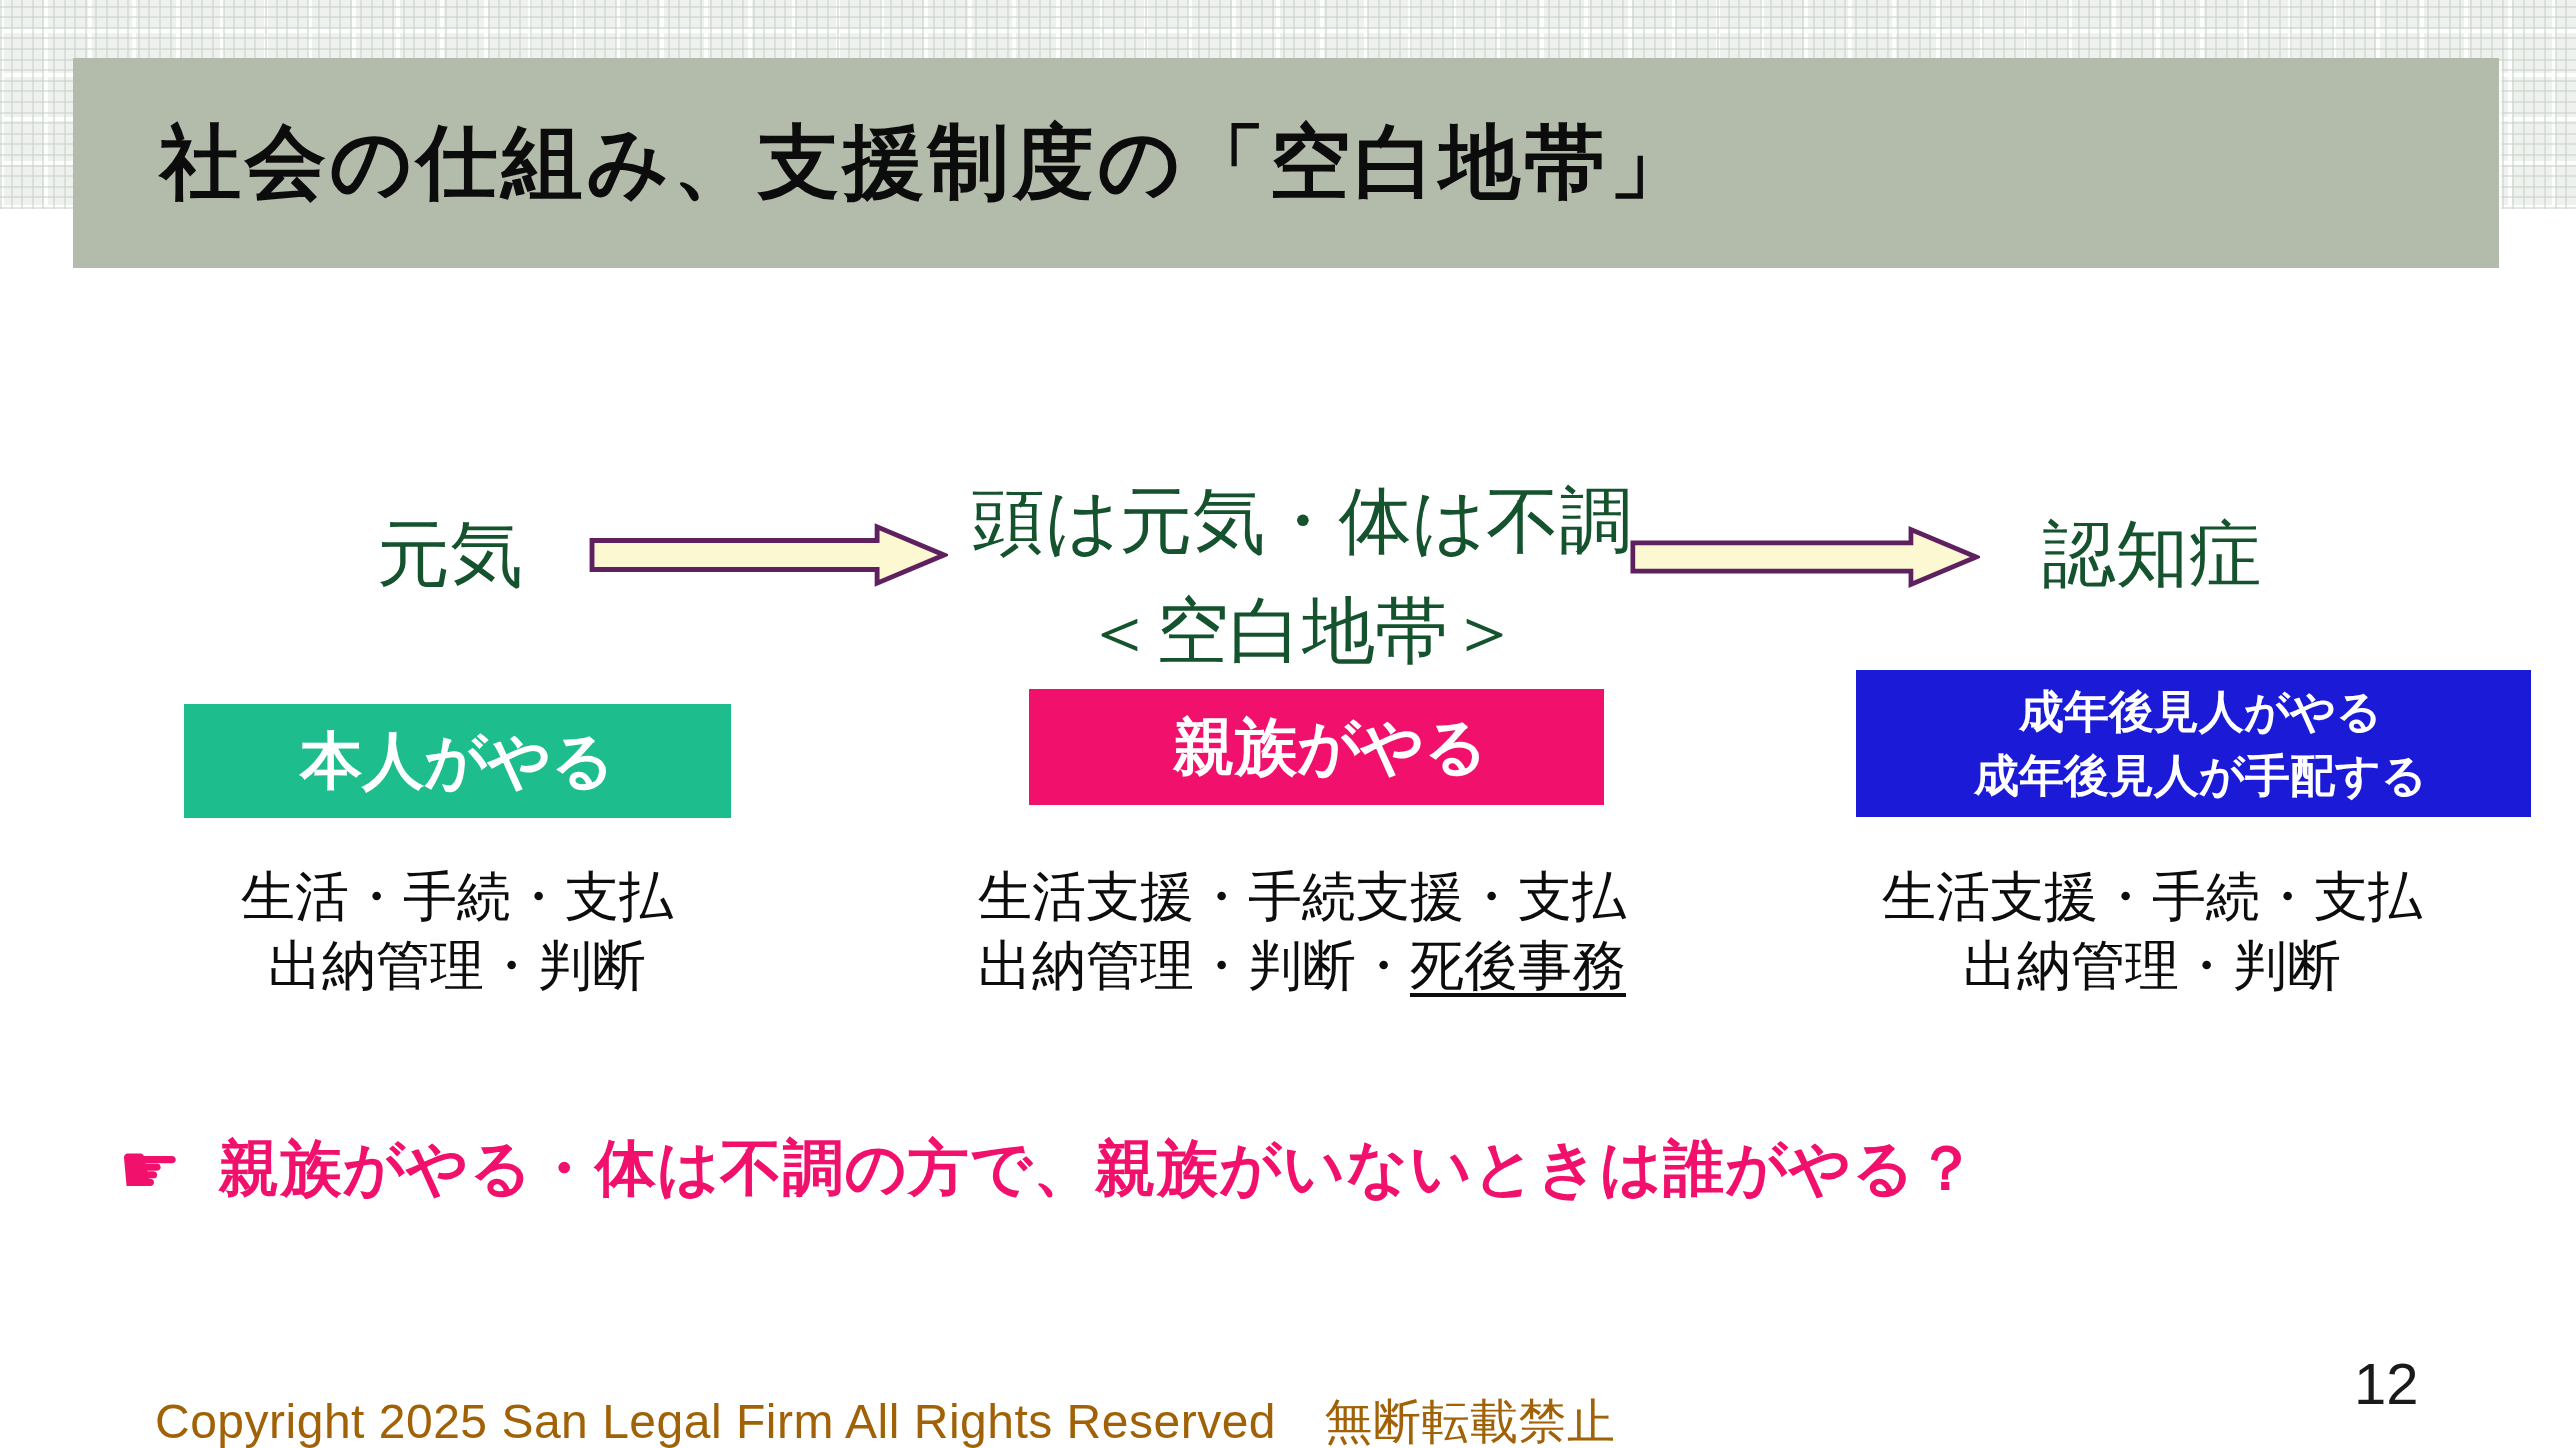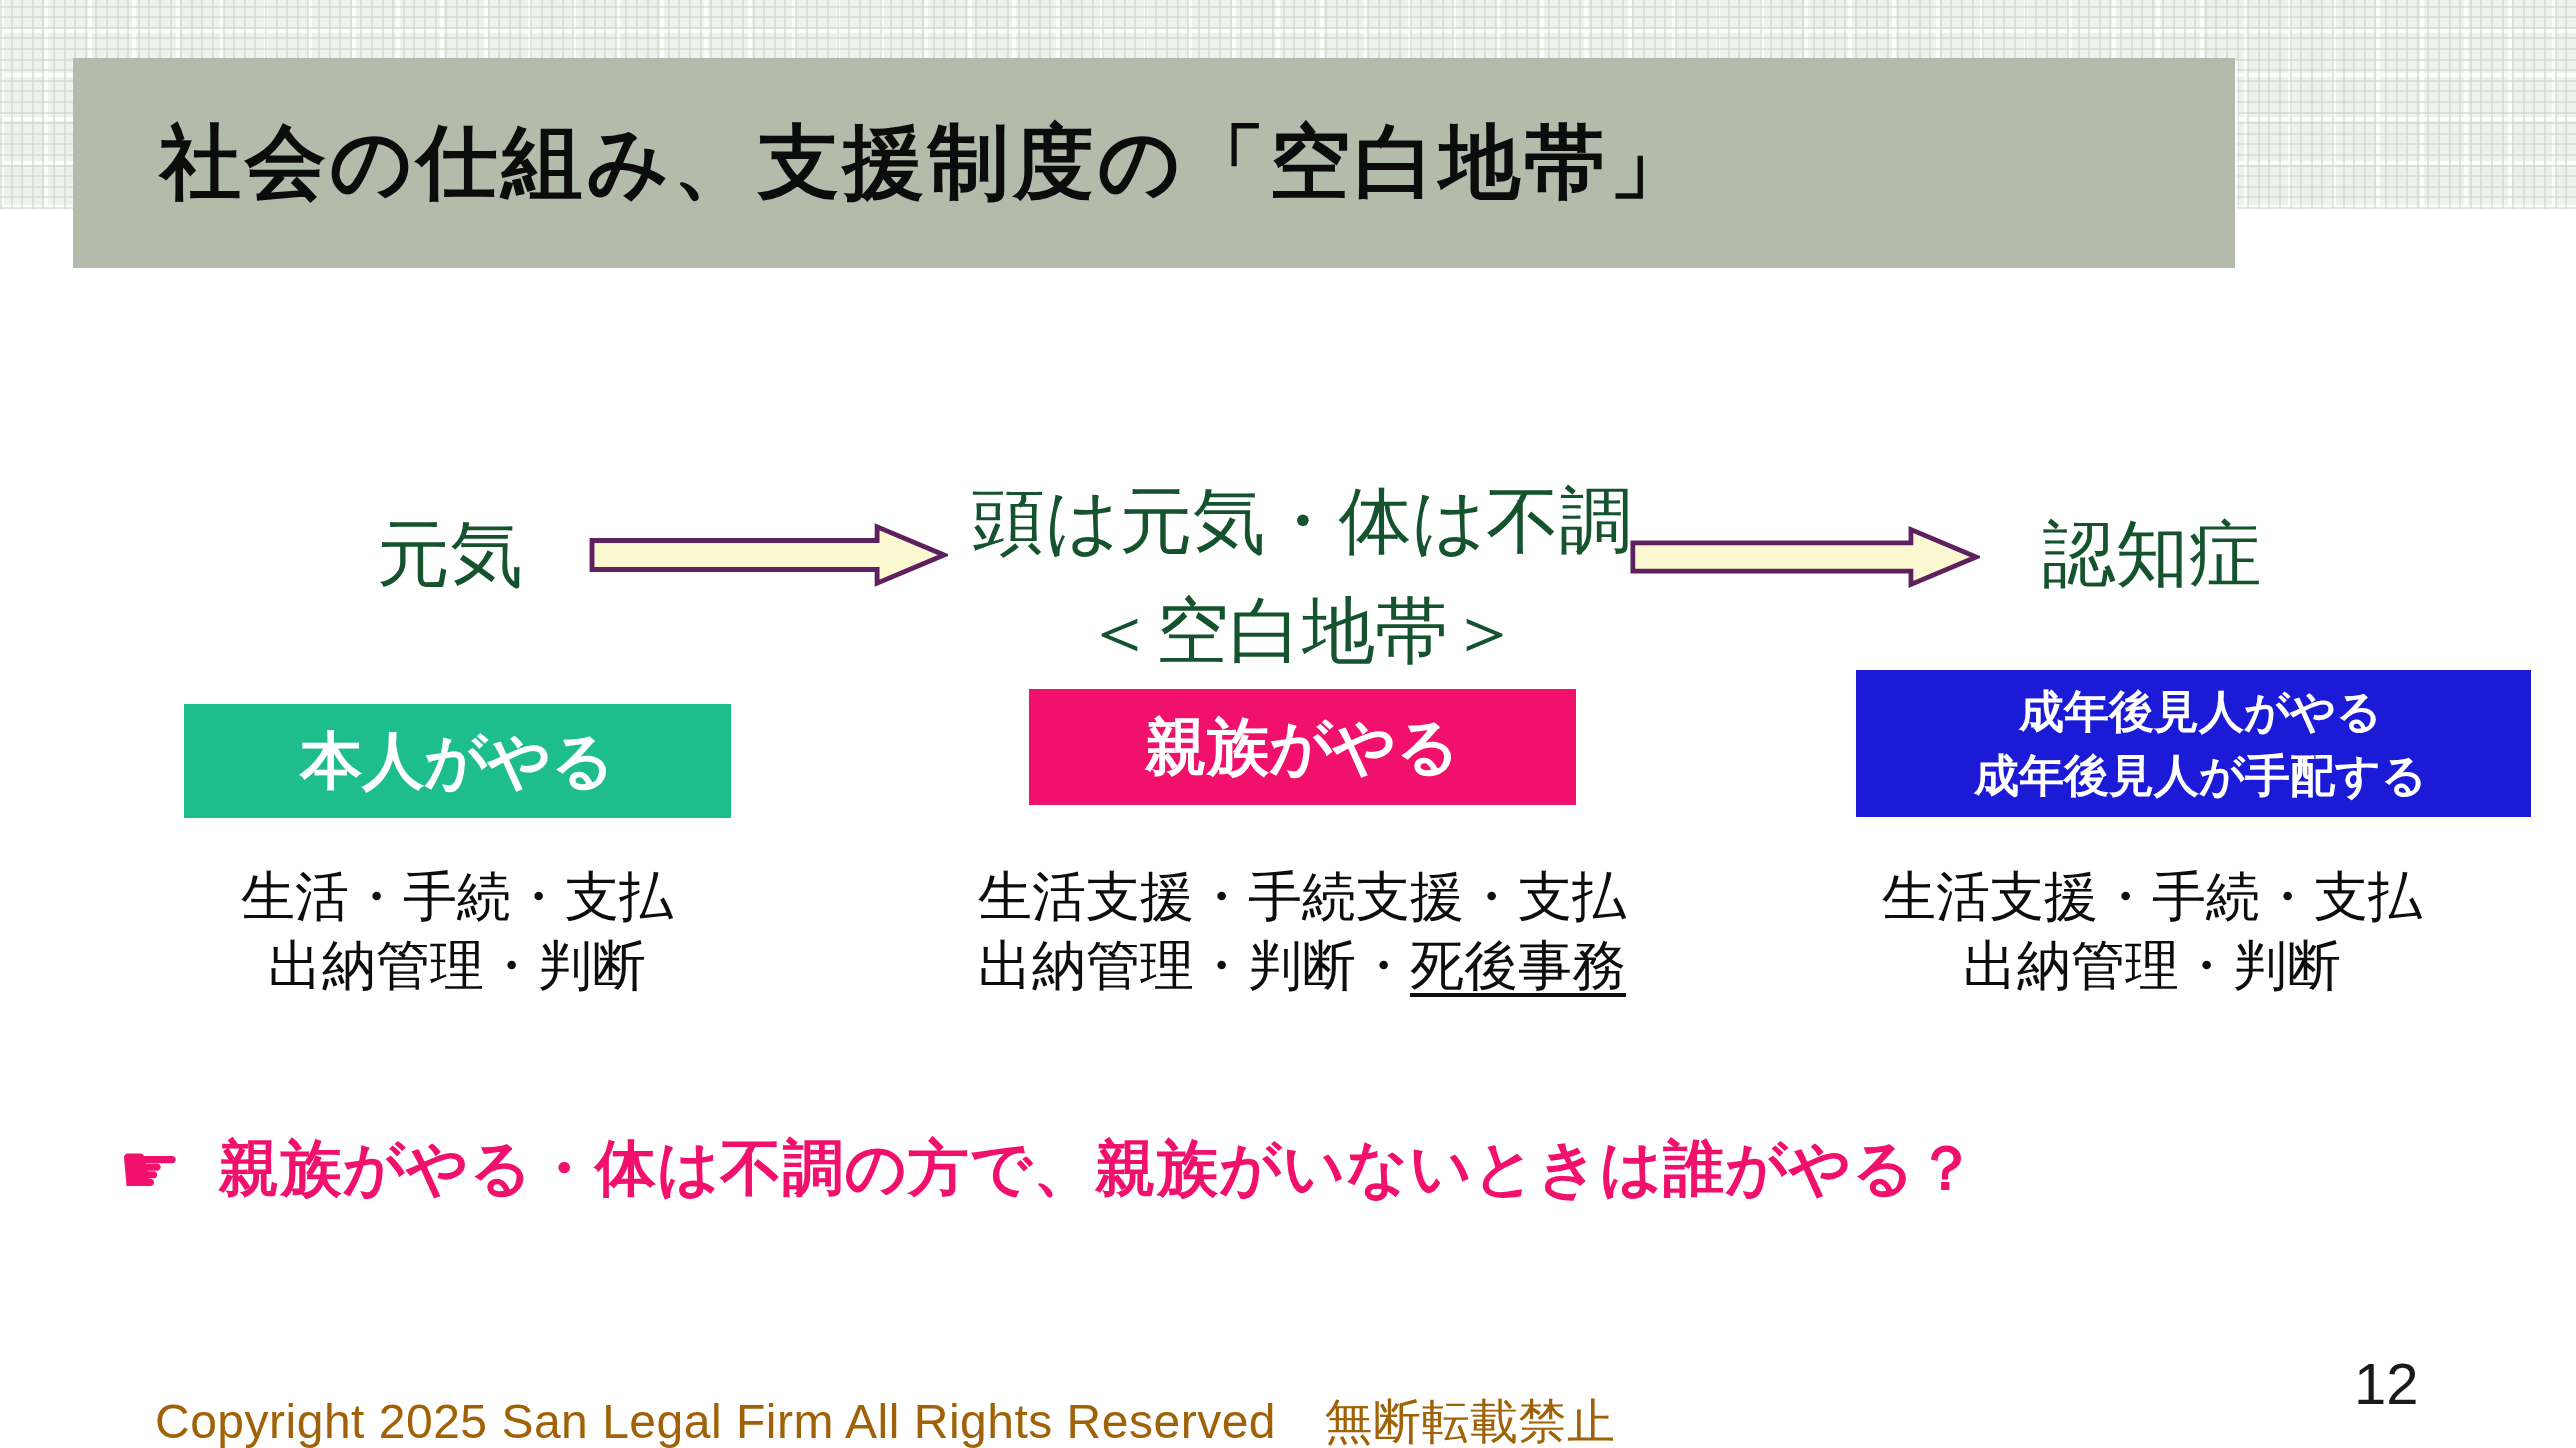--- a/index.html
+++ b/index.html
@@ -14,21 +14,21 @@
     background-color:#eef1ee;
     background-image:
       repeating-linear-gradient(90deg, rgba(201,211,201,.55) 0 1.9px, transparent 1.9px 10.6px),
       repeating-linear-gradient(0deg,  rgba(201,211,201,.55) 0 1.9px, transparent 1.9px 10.6px),
       repeating-linear-gradient(90deg, rgba(255,255,255,.9) 0 3.9px, transparent 3.9px 44px),
       repeating-linear-gradient(0deg,  rgba(255,255,255,.9) 0 3.9px, transparent 3.9px 44px);
   }
 
   
   .title-bar {
-    position:absolute; left:73px; top:58px; width:2162px; height:210px;
+    position:absolute; left:73px; top:58px; width:2426px; height:210px;
     background:#b3bcab; box-sizing:border-box;
     display:flex; align-items:center; padding-left:87px;
     box-shadow:2.9px 2.9px 0 rgba(255,255,255,.75);
   }
   .title {
     margin:0; font-size:81px; font-weight:bold; color:#0c0c0c; letter-spacing:3.9px;
     white-space:nowrap;
   }
 
   
@@ -45,21 +45,21 @@
   .a1 { left:589px;  top:523px; width:359px; height:64px; }
   .a2 { left:1630px; top:525px; width:350px; height:64px; }
 
   
   .actor-box {
     position:absolute; display:flex; flex-direction:column;
     align-items:center; justify-content:center;
     color:#ffffff; font-weight:bold; text-align:center; white-space:nowrap;
   }
   .box-green { left:184px;  top:688px; width:547px; height:114px; background:#1dbd8d; font-size:62px;margin-top:16px; }
-  .box-pink  { left:1029px; top:689px; width:547px; height:116px; background:#f1106c; font-size:62px; }
+  .box-pink  { left:1029px; top:689px; width:547px; height:116px; background:#f1106c; font-size:62px;padding-left:28px; }
   .box-blue  { left:1856px; top:670px; width:661px; height:147px; background:#1b1bd7; font-size:45px; line-height:1.42;padding-left:14px; }
 
   
   .duties {
     position:absolute; top:862px; transform:translateX(-50%);
     text-align:center; font-size:54px; color:#0d0d0d; line-height:1.28;
     white-space:nowrap;
   }
   .d1 { left:457px; } .d2 { left:1302px; } .d3 { left:2152px; }
   .u { text-decoration:underline; text-decoration-thickness:3.9px; text-underline-offset:8.7px; }

